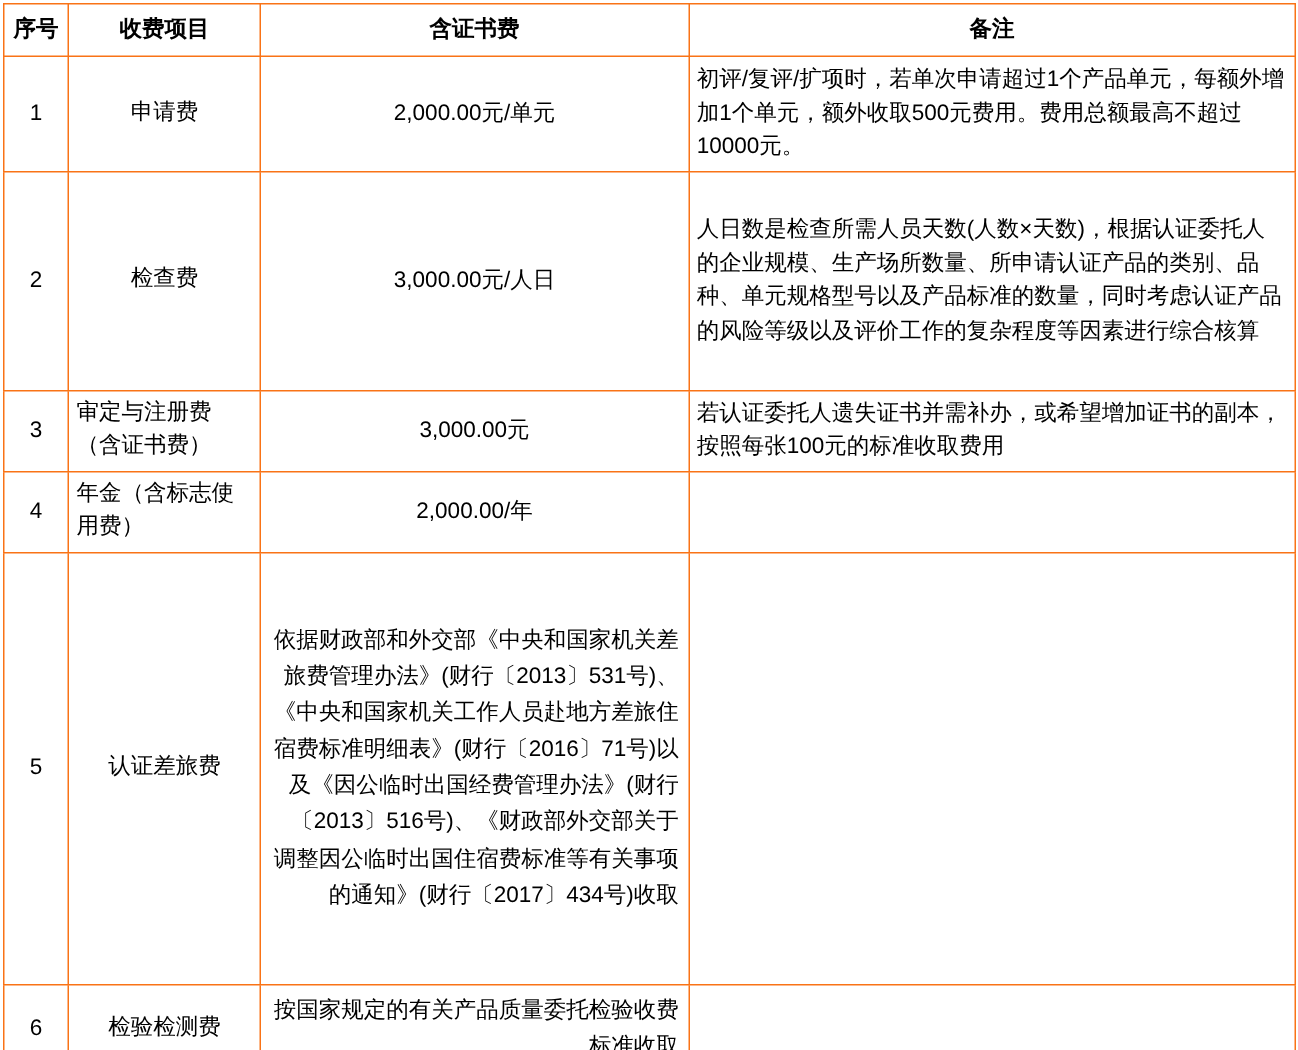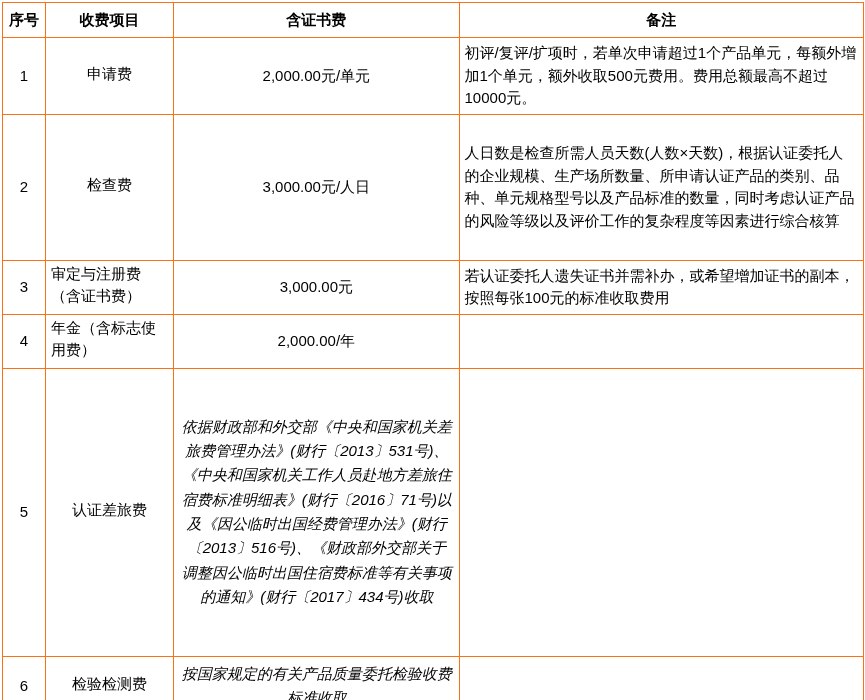--- a/index.html
+++ b/index.html
@@ -53,24 +53,23 @@
     font-family: Liberation Mono, monospace;
   }
   td.item.left {
     text-align: left;
   }
   td.std {
     text-align: center;
     font-size: 15px;
   }
   td.std.left {
-    text-align: center;
+    text-align: right;
     line-height: 1.62;
     padding: 5px 6px 5px 7px;
-    font-style: italic;
   }
   td.note {
     text-align: left;
     font-size: 15px;
     line-height: 1.62;
     padding: 5px 6px 5px 7px;
     vertical-align: top;
   }
   td.note.mid {
     vertical-align: middle;

